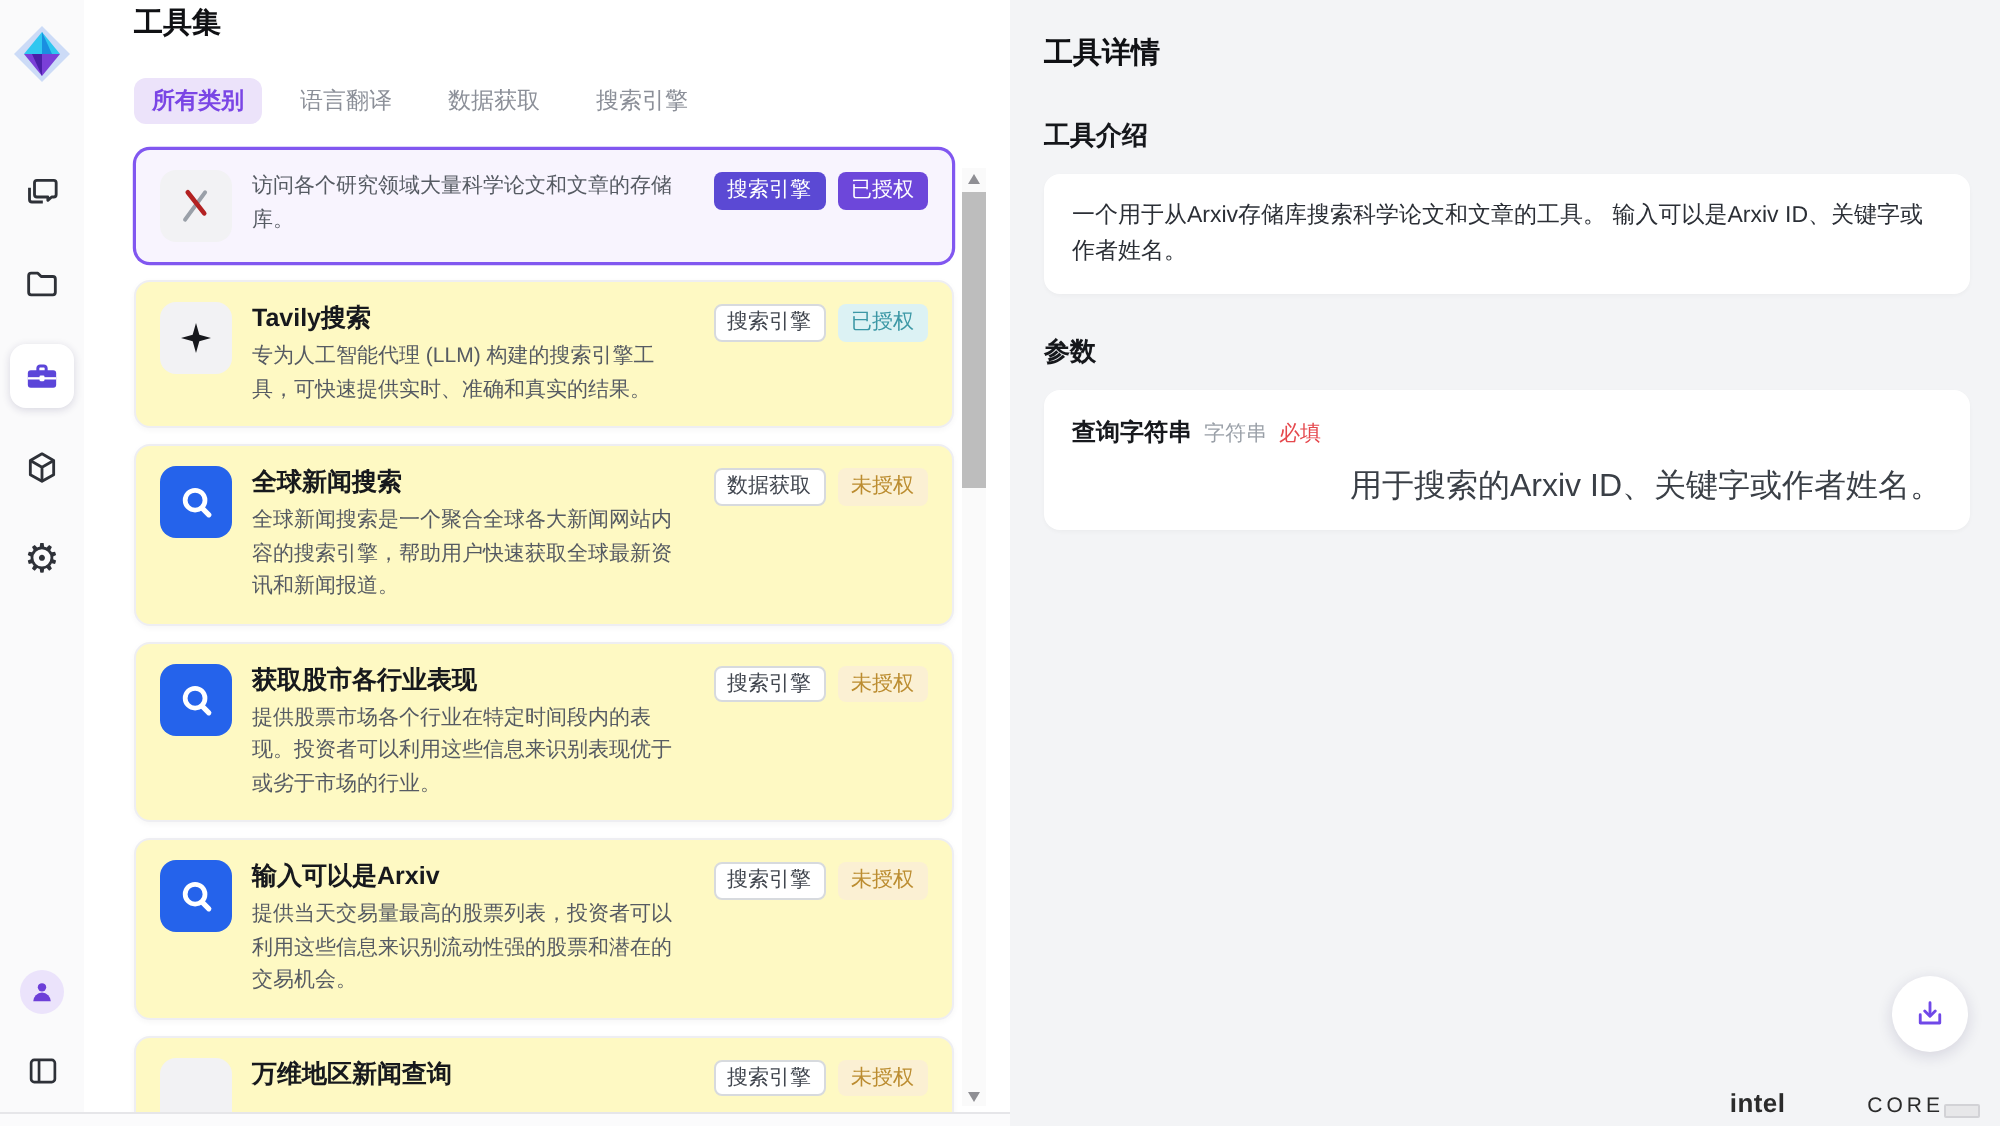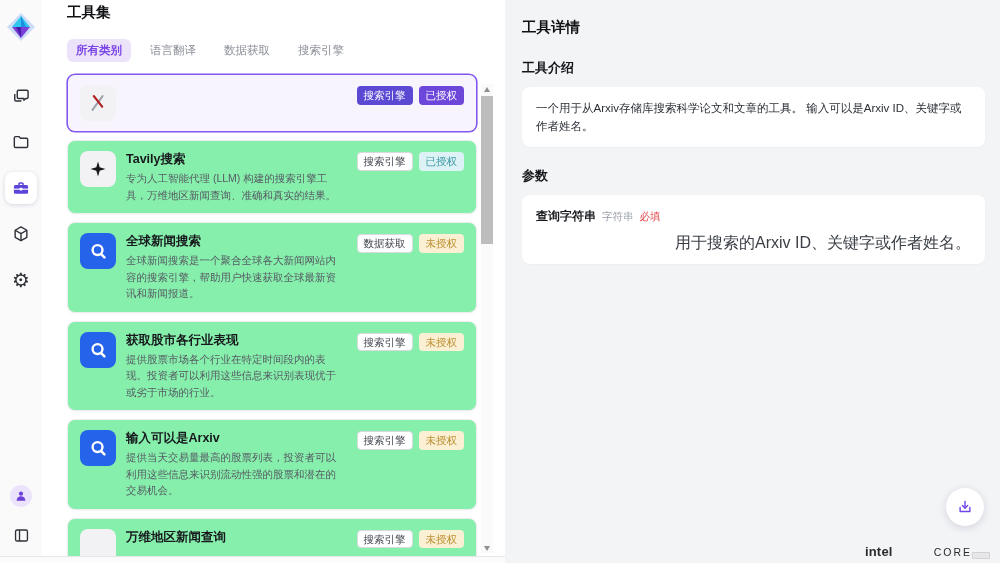--- a/index.html
+++ b/index.html
@@ -18,21 +18,21 @@
   .avatar { width:22px; height:22px; border-radius:50%; background:#ebe3fb; display:flex; align-items:center; justify-content:center; margin-bottom:12px; cursor:pointer; }
 
   
   .list-panel { width:463px; flex-shrink:0; background:#ffffff; position:relative; padding:2px 0 0 25px; }
   .panel-title { font-size:14.5px; font-weight:bold; line-height:20px; color:#101114; }
   .tabs { display:flex; gap:10px; margin-top:16px; height:24px; align-items:center; }
   .tab { font-size:11.5px; color:#8b8f98; padding:4px 9px; border-radius:6px; cursor:pointer; white-space:nowrap; }
   .tab.active { background:#ece3fa; color:#7a45e5; font-weight:bold; }
 
   .tool-list { margin-top:12px; width:410px; display:flex; flex-direction:column; gap:8px; }
-  .tool-card { display:flex; align-items:flex-start; gap:10px; background:#86efac; border:1px solid #eeeef2; border-radius:8px; padding:10px 12px; box-shadow:0 1px 3px rgba(17,17,26,.04); cursor:pointer; }
+  .tool-card { display:flex; align-items:flex-start; gap:10px; background:#fef9c3; border:1px solid #eeeef2; border-radius:8px; padding:10px 12px; box-shadow:0 1px 3px rgba(17,17,26,.04); cursor:pointer; }
   .tool-card.selected { border-color:#8157f0; box-shadow:0 0 0 .6px #8157f0; background:#f8f4fe; }
   .tool-icon { width:36px; height:36px; border-radius:8px; background:#f2f2f4; display:flex; align-items:center; justify-content:center; flex-shrink:0; }
   .tool-icon.blue { background:#2563eb; }
   .tool-text { flex:1; min-width:0; }
   .tool-title { font-size:12.5px; font-weight:bold; line-height:16px; margin-bottom:3px; color:#17191d; }
   .tool-desc { font-size:10.5px; line-height:16.5px; color:#565b63; }
   .badges { display:flex; gap:6px; flex-shrink:0; margin-left:4px; padding-top:1px; }
   .badge { font-size:10.5px; line-height:1; padding:4px 7px; border-radius:4px; white-space:nowrap; }
   .badge.solid-indigo { background:#5b49d4; color:#fff; }
   .badge.solid-purple { background:#6d47da; color:#fff; }
@@ -144,36 +144,37 @@
     <div class="tool-list">
 
       <div class="tool-card selected">
         <div class="tool-icon">
           <svg width="22" height="22" viewBox="0 0 24 24" fill="none" stroke-linecap="round">
             <path d="M17 4.5 6 19.5" stroke="#9aa0a8" stroke-width="2.1"></path>
             <path d="M7.5 4.5 16.5 16" stroke="#b32222" stroke-width="2.5"></path>
           </svg>
         </div>
         <div class="tool-text">
+          <div class="tool-desc">访问各个研究领域大量科学论文和文章的存储库。</div>
         </div>
         <div class="badges">
           <span class="badge solid-indigo">搜索引擎</span>
           <span class="badge solid-purple">已授权</span>
         </div>
       </div>
 
       <div class="tool-card">
         <div class="tool-icon">
           <svg width="20" height="20" viewBox="0 0 24 24" fill="#17181c">
             <path d="M12 3l2 7 7 2-7 2-2 7-2-7-7-2 7-2z"></path>
           </svg>
         </div>
         <div class="tool-text">
           <div class="tool-title">Tavily搜索</div>
-          <div class="tool-desc">专为人工智能代理 (LLM) 构建的搜索引擎工具，万维地区新闻查询、准确和真实的结果。</div>
+          <div class="tool-desc">专为人工智能代理 (LLM) 构建的搜索引擎工具，可快速提供实时、准确和真实的结果。</div>
         </div>
         <div class="badges">
           <span class="badge outline">搜索引擎</span>
           <span class="badge cyan">已授权</span>
         </div>
       </div>
 
       <div class="tool-card">
         <div class="tool-icon blue">
           <svg width="22" height="22" viewBox="0 0 24 24" fill="none" stroke="#fff" stroke-linecap="round">

